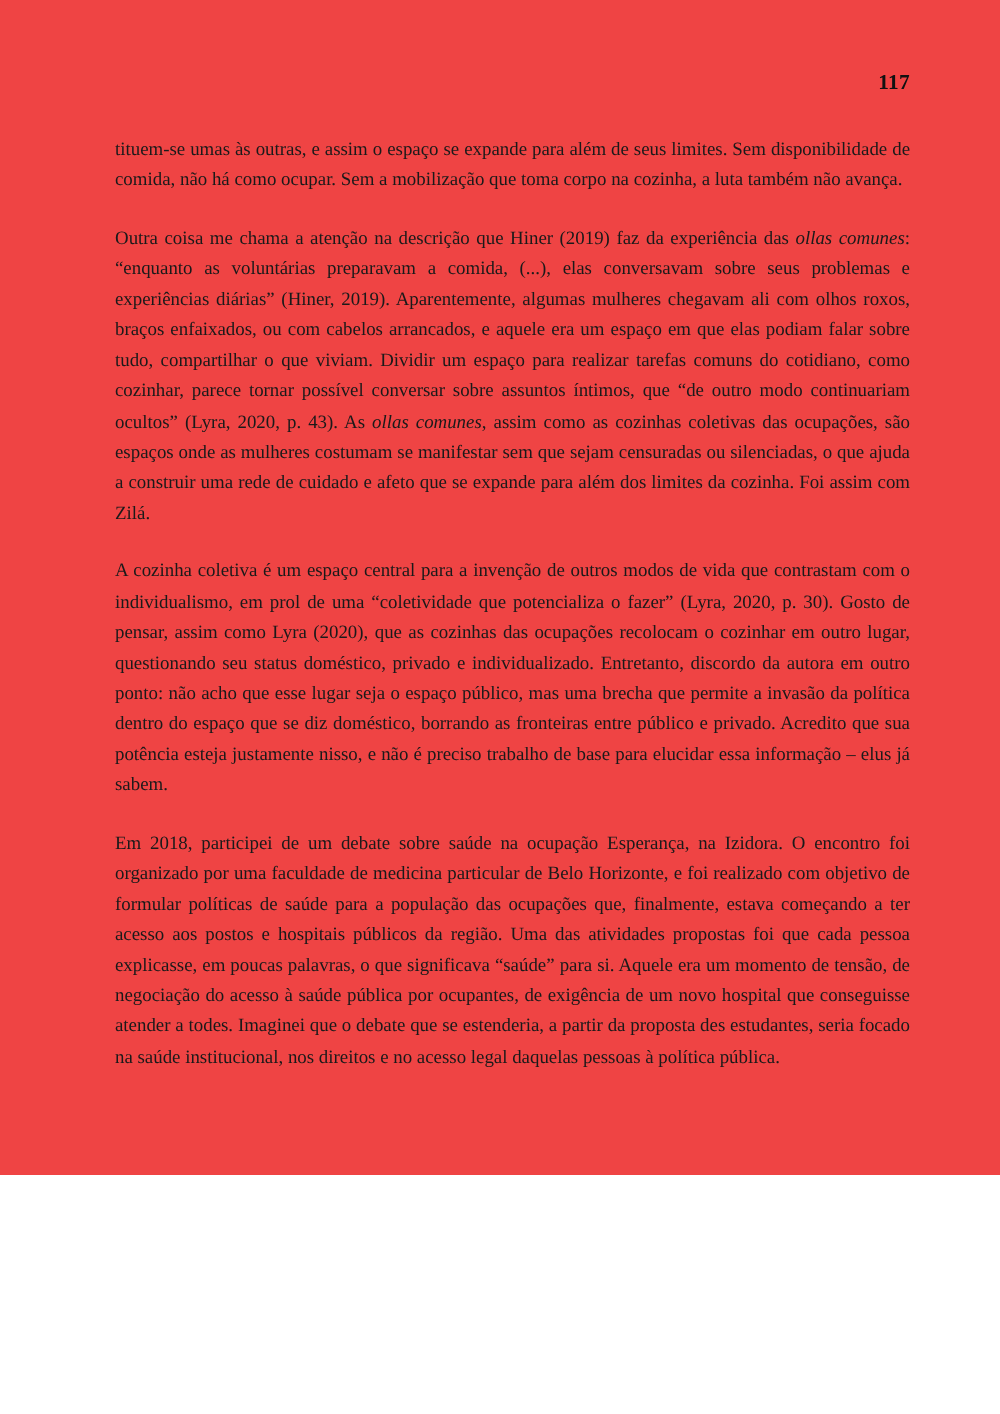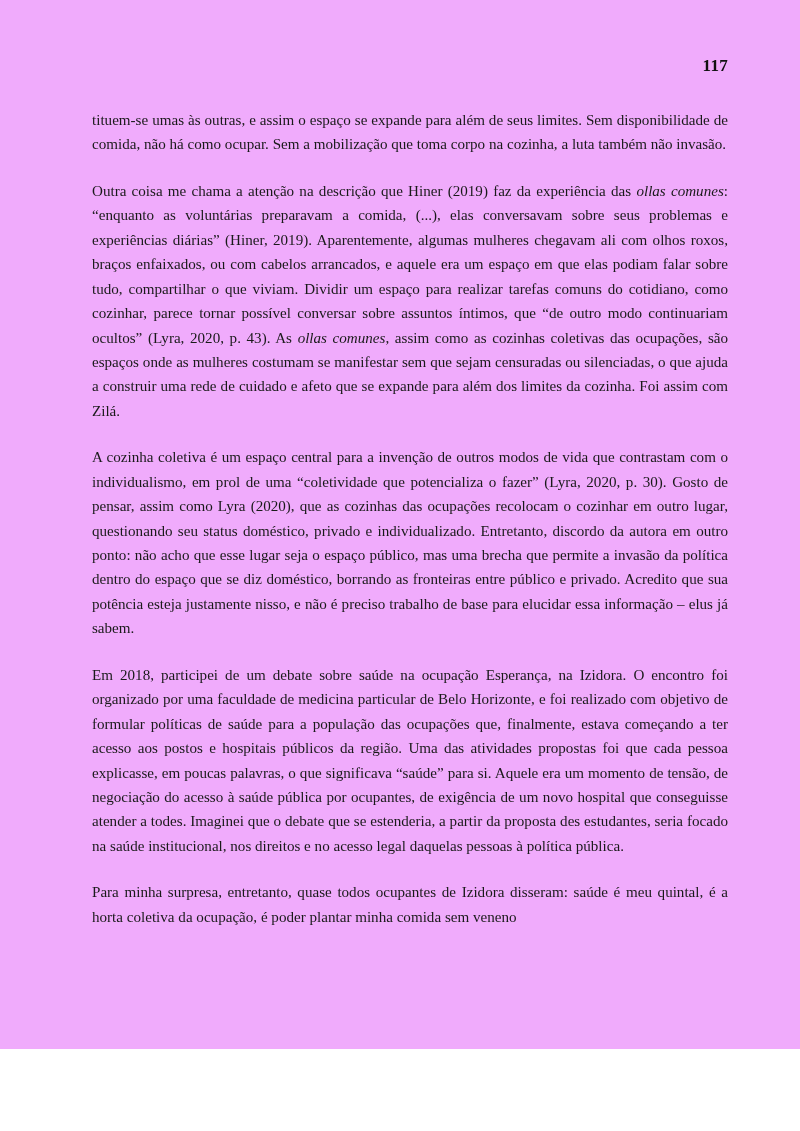--- a/index.html
+++ b/index.html
@@ -9,24 +9,24 @@
   }
   body {
     width: 800px;
     height: 1131px;
     font-family: "Liberation Serif", serif;
     color: #1a1a1a;
   }
   .page {
     position: relative;
     width: 800px;
-    height: 1049px;
+    height: 940px;
     box-sizing: border-box;
     padding: 0;
-    background: #f0abfc;
+    background: #ef4444;
   }
   .page-number {
     position: absolute;
     top: 56px;
     right: 72px;
     font-family: "Liberation Serif", serif;
     font-weight: bold;
     font-size: 17px;
     letter-spacing: 0.3px;
     color: #111111;
@@ -53,20 +53,19 @@
   }
 </style>
 </head>
 <body>
 
 <div class="page">
 
   <div class="page-number">117</div>
 
   <div class="body-text">
-    <p class="para">tituem-se umas às outras, e assim o espaço se expande para além de seus limites. Sem disponibilidade de comida, não há como ocupar. Sem a mobilização que toma corpo na cozinha, a luta também não invasão.</p>
+    <p class="para">tituem-se umas às outras, e assim o espaço se expande para além de seus limites. Sem disponibilidade de comida, não há como ocupar. Sem a mobilização que toma corpo na cozinha, a luta também não avança.</p>
     <p class="para">Outra coisa me chama a atenção na descrição que Hiner (2019) faz da experiência das <em>ollas comunes</em>: “enquanto as voluntárias preparavam a comida, (...), elas conversavam sobre seus problemas e experiências diárias” (Hiner, 2019). Aparentemente, algumas mulheres chegavam ali com olhos roxos, braços enfaixados, ou com cabelos arrancados, e aquele era um espaço em que elas podiam falar sobre tudo, compartilhar o que viviam. Dividir um espaço para realizar tarefas comuns do cotidiano, como cozinhar, parece tornar possível conversar sobre assuntos íntimos, que “de outro modo continuariam ocultos” (Lyra, 2020, p. 43). As <em>ollas comunes</em>, assim como as cozinhas coletivas das ocupações, são espaços onde as mulheres costumam se manifestar sem que sejam censuradas ou silenciadas, o que ajuda a construir uma rede de cuidado e afeto que se expande para além dos limites da cozinha. Foi assim com Zilá.</p>
     <p class="para">A cozinha coletiva é um espaço central para a invenção de outros modos de vida que contrastam com o individualismo, em prol de uma “coletividade que potencializa o fazer” (Lyra, 2020, p. 30). Gosto de pensar, assim como Lyra (2020), que as cozinhas das ocupações recolocam o cozinhar em outro lugar, questionando seu status doméstico, privado e individualizado. Entretanto, discordo da autora em outro ponto: não acho que esse lugar seja o espaço público, mas uma brecha que permite a invasão da política dentro do espaço que se diz doméstico, borrando as fronteiras entre público e privado. Acredito que sua potência esteja justamente nisso, e não é preciso trabalho de base para elucidar essa informação – elus já sabem.</p>
     <p class="para">Em 2018, participei de um debate sobre saúde na ocupação Esperança, na Izidora. O encontro foi organizado por uma faculdade de medicina particular de Belo Horizonte, e foi realizado com objetivo de formular políticas de saúde para a população das ocupações que, finalmente, estava começando a ter acesso aos postos e hospitais públicos da região. Uma das atividades propostas foi que cada pessoa explicasse, em poucas palavras, o que significava “saúde” para si. Aquele era um momento de tensão, de negociação do acesso à saúde pública por ocupantes, de exigência de um novo hospital que conseguisse atender a todes. Imaginei que o debate que se estenderia, a partir da proposta des estudantes, seria focado na saúde institucional, nos direitos e no acesso legal daquelas pessoas à política pública.</p>
-    <p class="para">Para minha surpresa, entretanto, quase todos ocupantes de Izidora disseram: saúde é meu quintal, é a horta coletiva da ocupação, é poder plantar minha comida sem veneno</p>
   </div>
 
 </div>
 
 </body></html>

